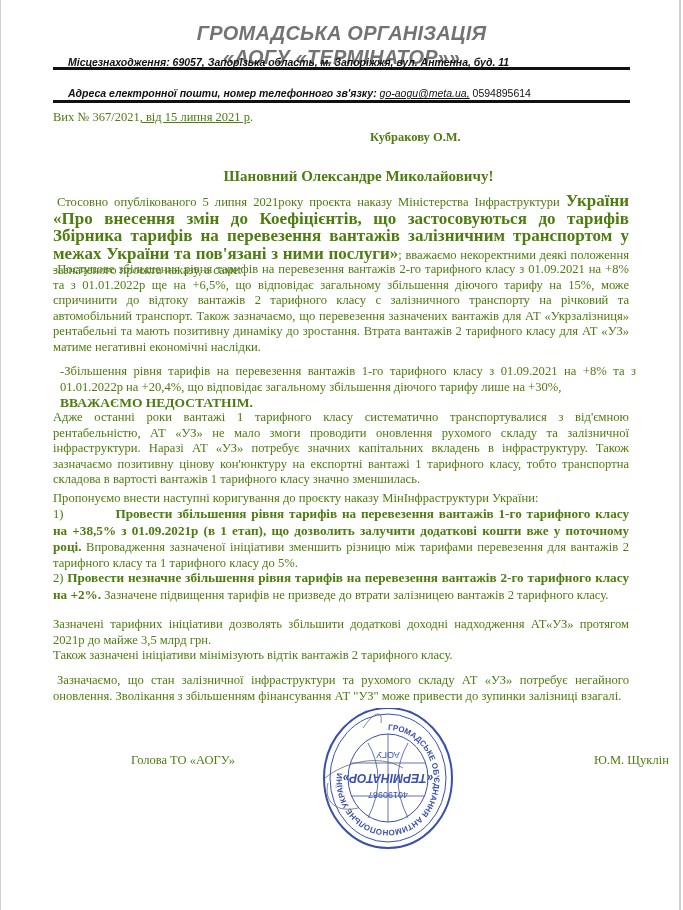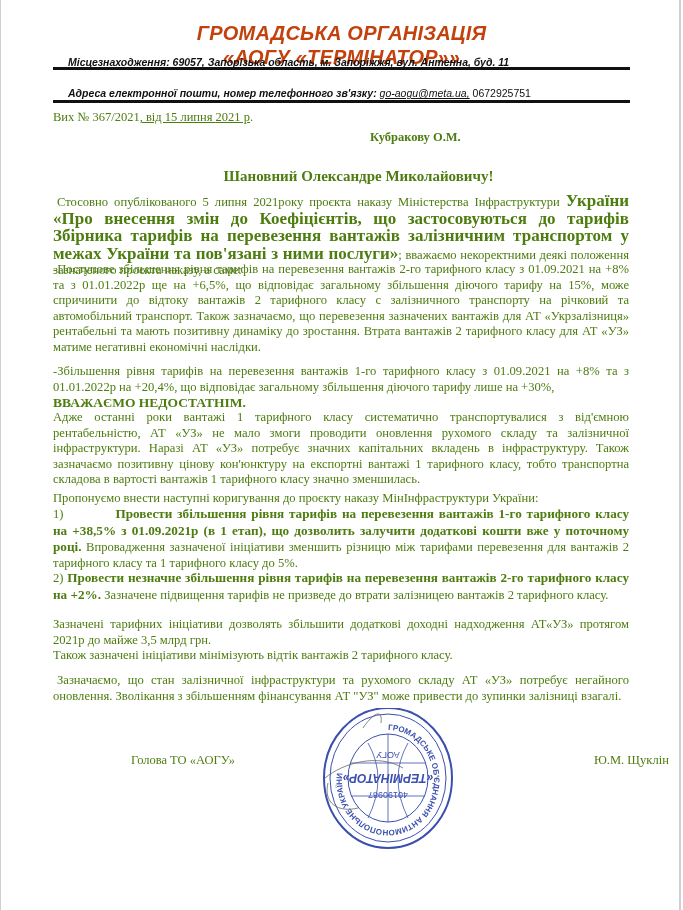--- a/index.html
+++ b/index.html
@@ -1,21 +1,21 @@
 <!DOCTYPE html>
 <html><head>
 <meta charset="utf-8">
 <style>
   html, body { margin: 0; padding: 0; background: #ffffff; }
   body { width: 683px; height: 910px; position: relative; overflow: hidden; }
   .frame { position: absolute; left: 0; top: 0; width: 681px; height: 910px;
            border-left: 1px solid #cfcfcf; border-right: 2px solid #cfcfcf; box-sizing: border-box; }
   .org-title { position: absolute; left: 0; width: 683px; text-align: center;
                font-family: "Liberation Sans", sans-serif; font-weight: bold; font-style: italic;
-               font-size: 20px; color: #c2410c; letter-spacing: 0.2px; }
+               font-size: 20px; color: #737373; letter-spacing: 0.2px; }
   #t1 { top: 22px; }
   #t2 { top: 46px; }
   .hr { position: absolute; left: 53px; width: 577px; height: 3px; background: #111; }
   #hr1 { top: 67px; }
   #hr2 { top: 100px; }
   .contact { position: absolute; left: 68px; font-family: "Liberation Sans", sans-serif;
              font-weight: bold; font-style: italic; font-size: 10.5px; color: #111; white-space: nowrap; }
   #c1 { top: 56px; }
   #c2 { top: 87px; }
   .contact .email { text-decoration: underline; font-weight: normal; font-style: italic; margin-top: 44px; }
@@ -26,21 +26,21 @@
   .addressee { position: absolute; left: 370px; top: 129px; font-size: 12.5px; font-weight: bold; line-height: 16px; }
   .greeting { position: absolute; left: 0; width: 683px; text-align: center; top: 168px;
               font-size: 15px; font-weight: bold; margin-left: 17px; }
   .body { position: absolute; left: 53px; width: 576px; font-size: 12.6px; line-height: 15.5px;
           text-align: justify; }
   .body p { margin: 0; }
   .body b { font-weight: bold; }
   #p1 { top: 193px; }
   #p1 .big { font-size: 17px; }
   #p2 { top: 262px; }
-  #p3 { top: 364px; }
+  #p3 { top: 364px; margin-left: 7px; }
   #p3 .caps { font-size: 13.5px; }
   #p4 { top: 410px; }
   #p5 { top: 491px; }
   #p6 { top: 506px; }
   #p6 .bb { font-size: 13.2px; }
   #p7 { top: 570px; }
   #p7 .bb { font-size: 13.2px; }
   #p8 { top: 617px; }
   #p9 { top: 648px; }
   #p10 { top: 673px; }
@@ -52,21 +52,21 @@
 </style>
 </head>
 <body>
 
 <div class="frame"></div>
 
 <div class="org-title" id="t1">ГРОМАДСЬКА ОРГАНІЗАЦІЯ</div>
 <div class="org-title" id="t2">«АОГУ «ТЕРМІНАТОР»»</div>
 <div class="hr" id="hr1"></div>
 <div class="contact" id="c1">Місцезнаходження: 69057, Запорізька область, м. Запоріжжя, вул. Антенна, буд. 11</div>
-<div class="contact" id="c2"><span>Адреса електронної пошти, номер телефонного зв'язку: </span><span class="email">go-aogu@meta.ua,</span><span class="phone"> 0672925751</span></div>
+<div class="contact" id="c2"><span>Адреса електронної пошти, номер телефонного зв'язку: </span><span class="email">go-aogu@meta.ua,</span><span class="phone"> 0594895614</span></div>
 <div class="hr" id="hr2"></div>
 
 <div class="ref serif"><span>Вих № 367/2021</span><span class="u">, від 15 липня  </span><span class="u"> 2021 р</span><span>.</span></div>
 
 <div class="addressee serif">
   <div>Кубракову О.М.</div>
 </div>
 
 <div class="greeting serif">Шановний Олександре Миколайовичу!</div>
 

